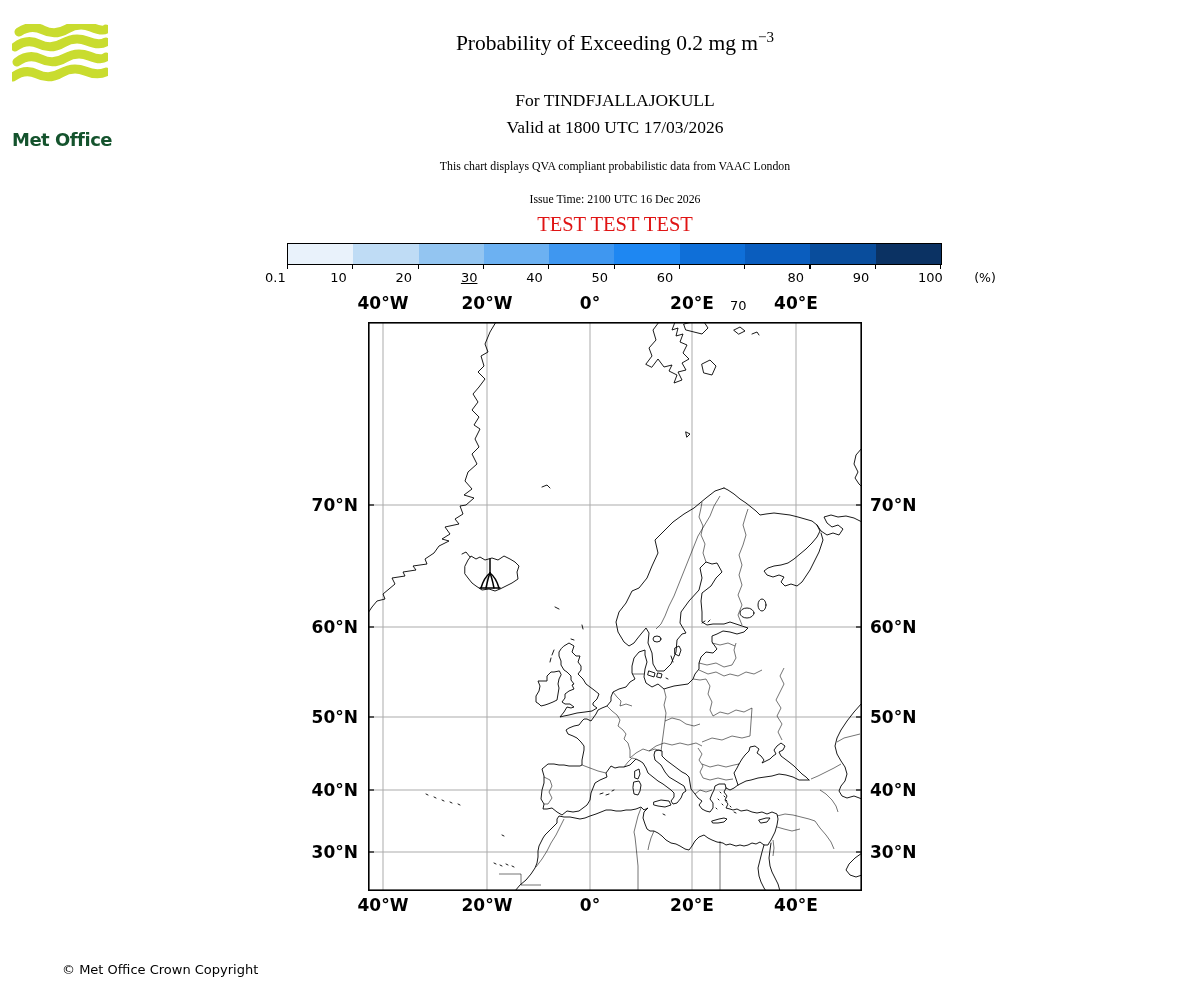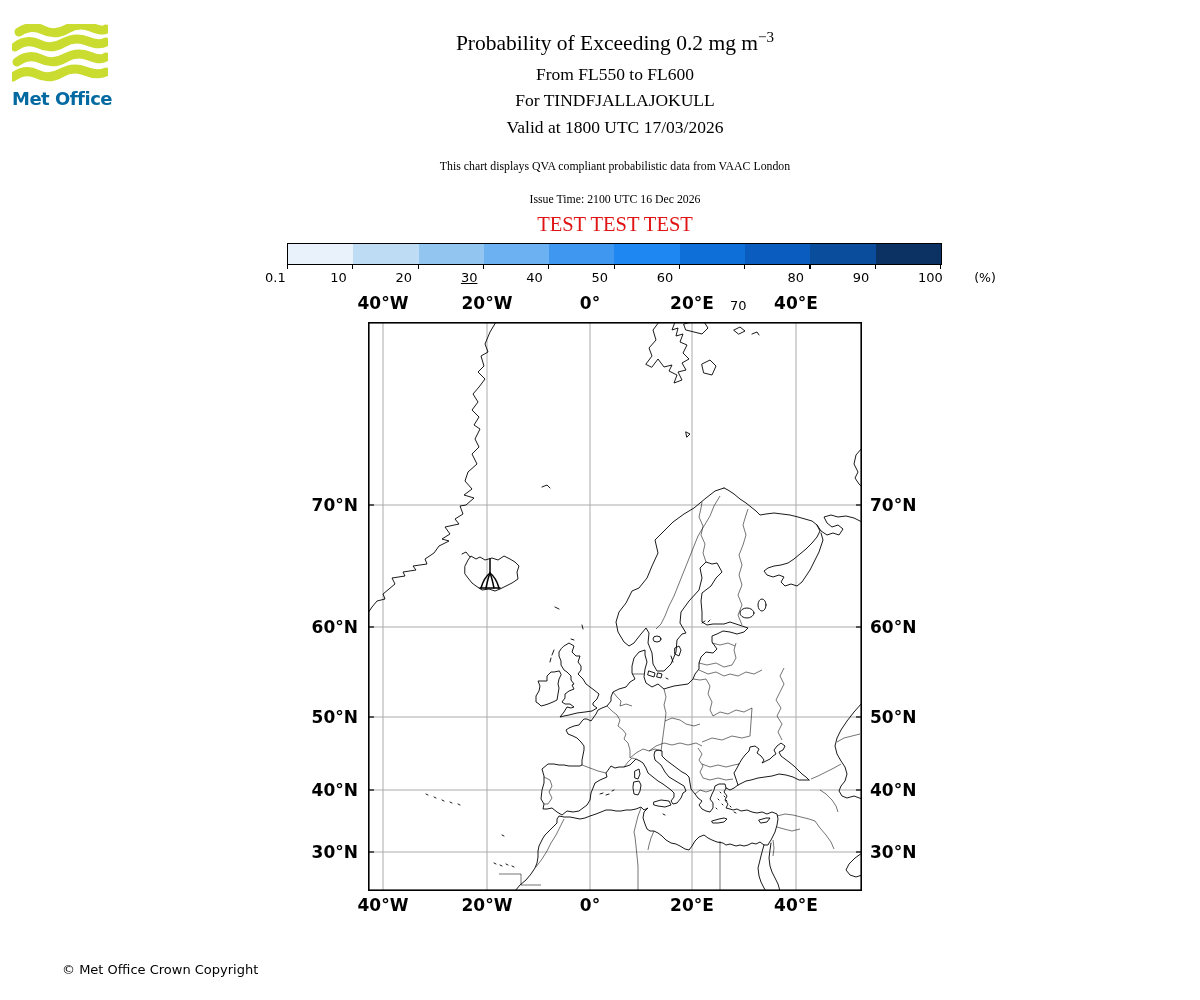--- a/index.html
+++ b/index.html
@@ -33,24 +33,23 @@
 <div id="canvas">
 
 <svg class="abs" style="left:12px;top:24px" width="96" height="62" viewBox="0 0 96 62">
   <g fill="none" stroke="#c9dc2f" stroke-width="9" stroke-linecap="round">
     <path d="M7,8 Q19,0 31,6 T55,5 T79,3 T94,5"></path>
     <path d="M3,23 Q15,14 27,20 T51,19 T75,17 T94,18"></path>
     <path d="M5,38 Q17,29 29,35 T53,34 T77,32 T94,33"></path>
     <path d="M1,53 Q13,44 25,50 T49,49 T73,47 T94,48"></path>
   </g>
 </svg>
-<div class="abs logo-text" style="color: #0369a1;">Met Office</div>
+<div class="abs logo-text" style="color: #14532d; margin-top: 41px;">Met Office</div>
 
 <div class="abs ctr title"><span>Probability of Exceeding 0.2 mg m</span><sup>−3</sup></div>
-<div class="abs ctr sub sub1">From FL550 to FL600</div>
 <div class="abs ctr sub sub2">For TINDFJALLAJOKULL</div>
 <div class="abs ctr sub sub3">Valid at 1800 UTC 17/03/2026</div>
 <div class="abs ctr note">This chart displays QVA compliant probabilistic data from VAAC London</div>
 <div class="abs ctr issue">Issue Time: 2100 UTC 16 Dec 2026</div>
 <div class="abs ctr testline" id="testline" style="color: rgb(224, 20, 20);">TEST TEST TEST</div>
 
 <div class="abs" id="cbar">
       <div class="seg" style="background: rgb(233, 242, 251);"></div>
       <div class="seg" style="background: rgb(191, 220, 245);"></div>
       <div class="seg" style="background: rgb(147, 197, 241);"></div>

